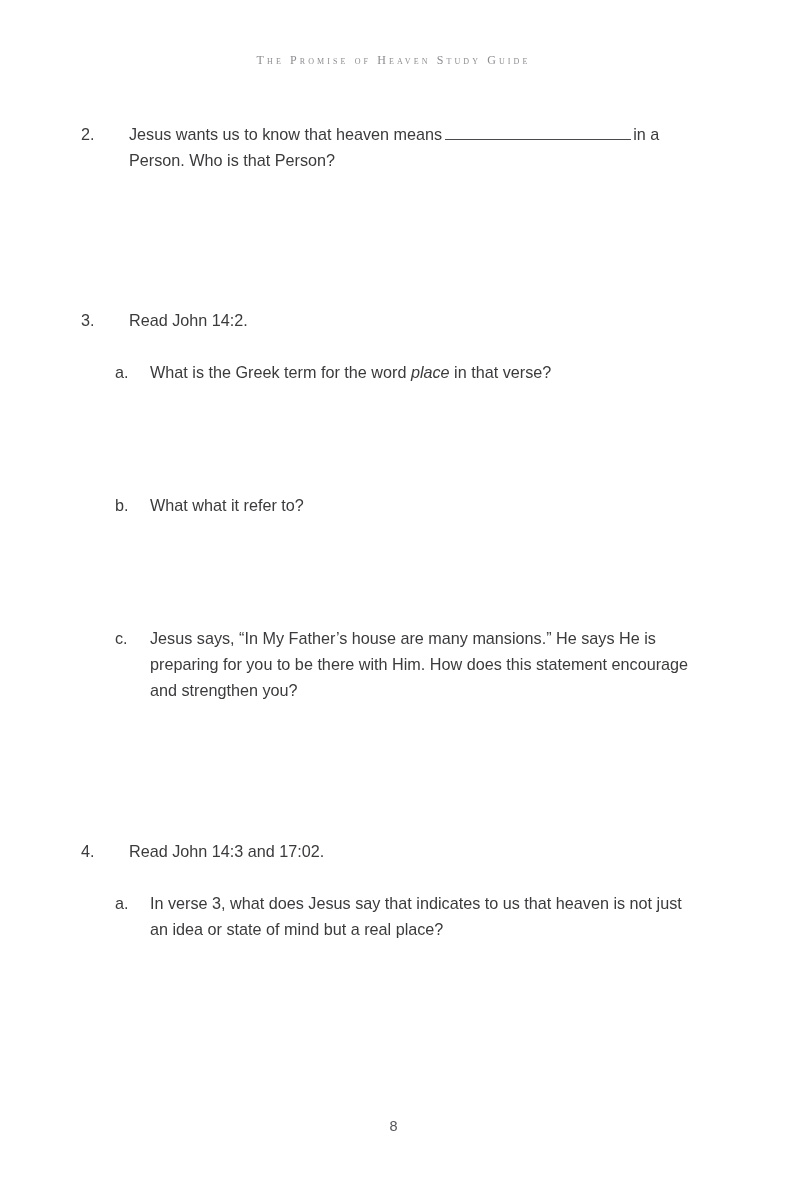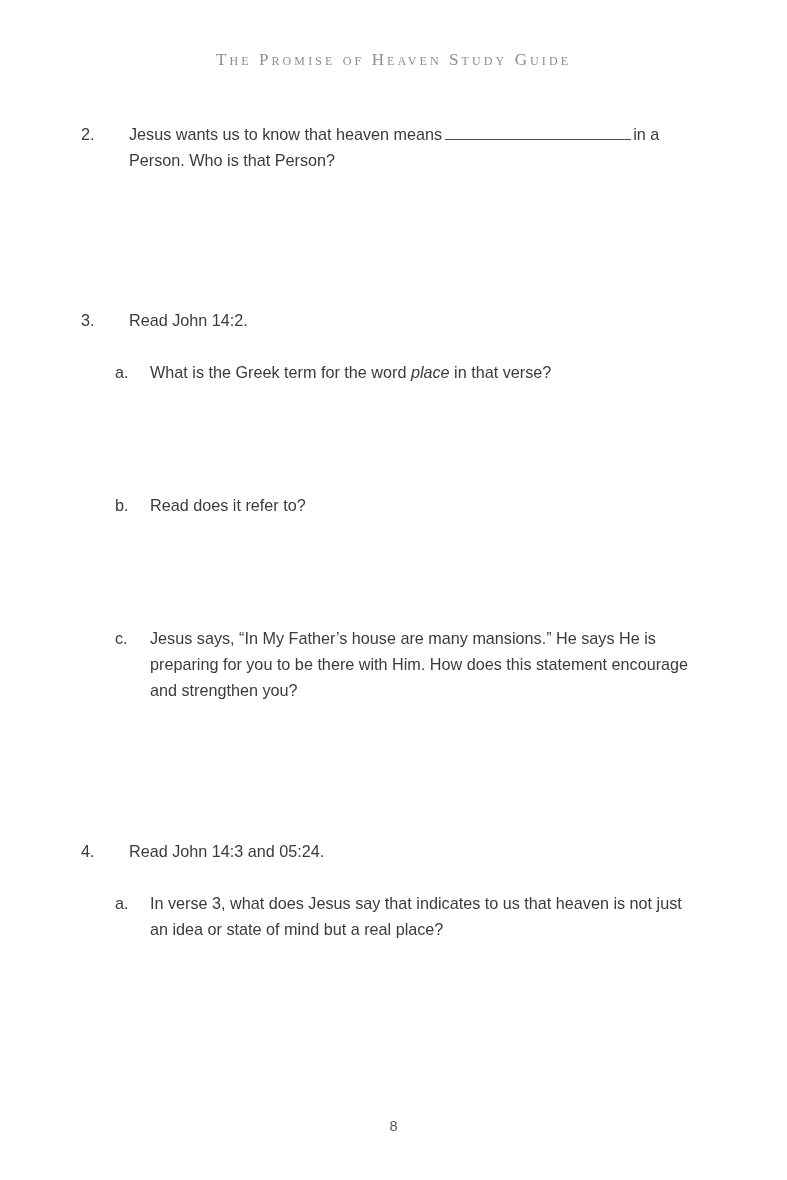--- a/index.html
+++ b/index.html
@@ -19,21 +19,21 @@
   }
 
   
   .running-head {
     position: absolute;
     top: 50px;
     left: 0;
     width: 787px;
     text-align: center;
     font-family: "Liberation Serif", serif;
-    font-size: 17px;
+    font-size: 12px;
     line-height: 20px;
     color: #8d8d91;
     letter-spacing: 3.1px;
     font-variant: small-caps;
     white-space: nowrap;
   }
 
   
   .q-block {
     position: absolute;
@@ -125,31 +125,31 @@
     <span class="sub-letter">a.</span>
     <div class="sub-body">
       <span>What is the Greek term for the word</span>
       <span class="ital">place</span>
       <span>in that verse?</span>
     </div>
   </div>
 
   <div class="sub-block" style="left:115px; top:492px; width:580px;">
     <span class="sub-letter">b.</span>
-    <div class="sub-body">Read does it refer to?</div>
+    <div class="sub-body">What what it refer to?</div>
   </div>
 
   <div class="sub-block" style="left:115px; top:625px; width:578px;">
     <span class="sub-letter">c.</span>
     <div class="sub-body">Jesus says, “In My Father’s house are many mansions.” He says He is preparing for you to be there with Him. How does this statement encourage and strengthen you?</div>
   </div>
 
   <div class="q-block" style="left:81px; top:838px; width:615px;">
     <span class="q-num">4.</span>
-    <div class="q-body">Read John 14:3 and 05:24.</div>
+    <div class="q-body">Read John 14:3 and 17:02.</div>
   </div>
 
   <div class="sub-block" style="left:115px; top:890px; width:580px;">
     <span class="sub-letter">a.</span>
     <div class="sub-body">In verse 3, what does Jesus say that indicates to us that heaven is not just an idea or state of mind but a real place?</div>
   </div>
 
   <div class="folio">8</div>
 
 </div>

